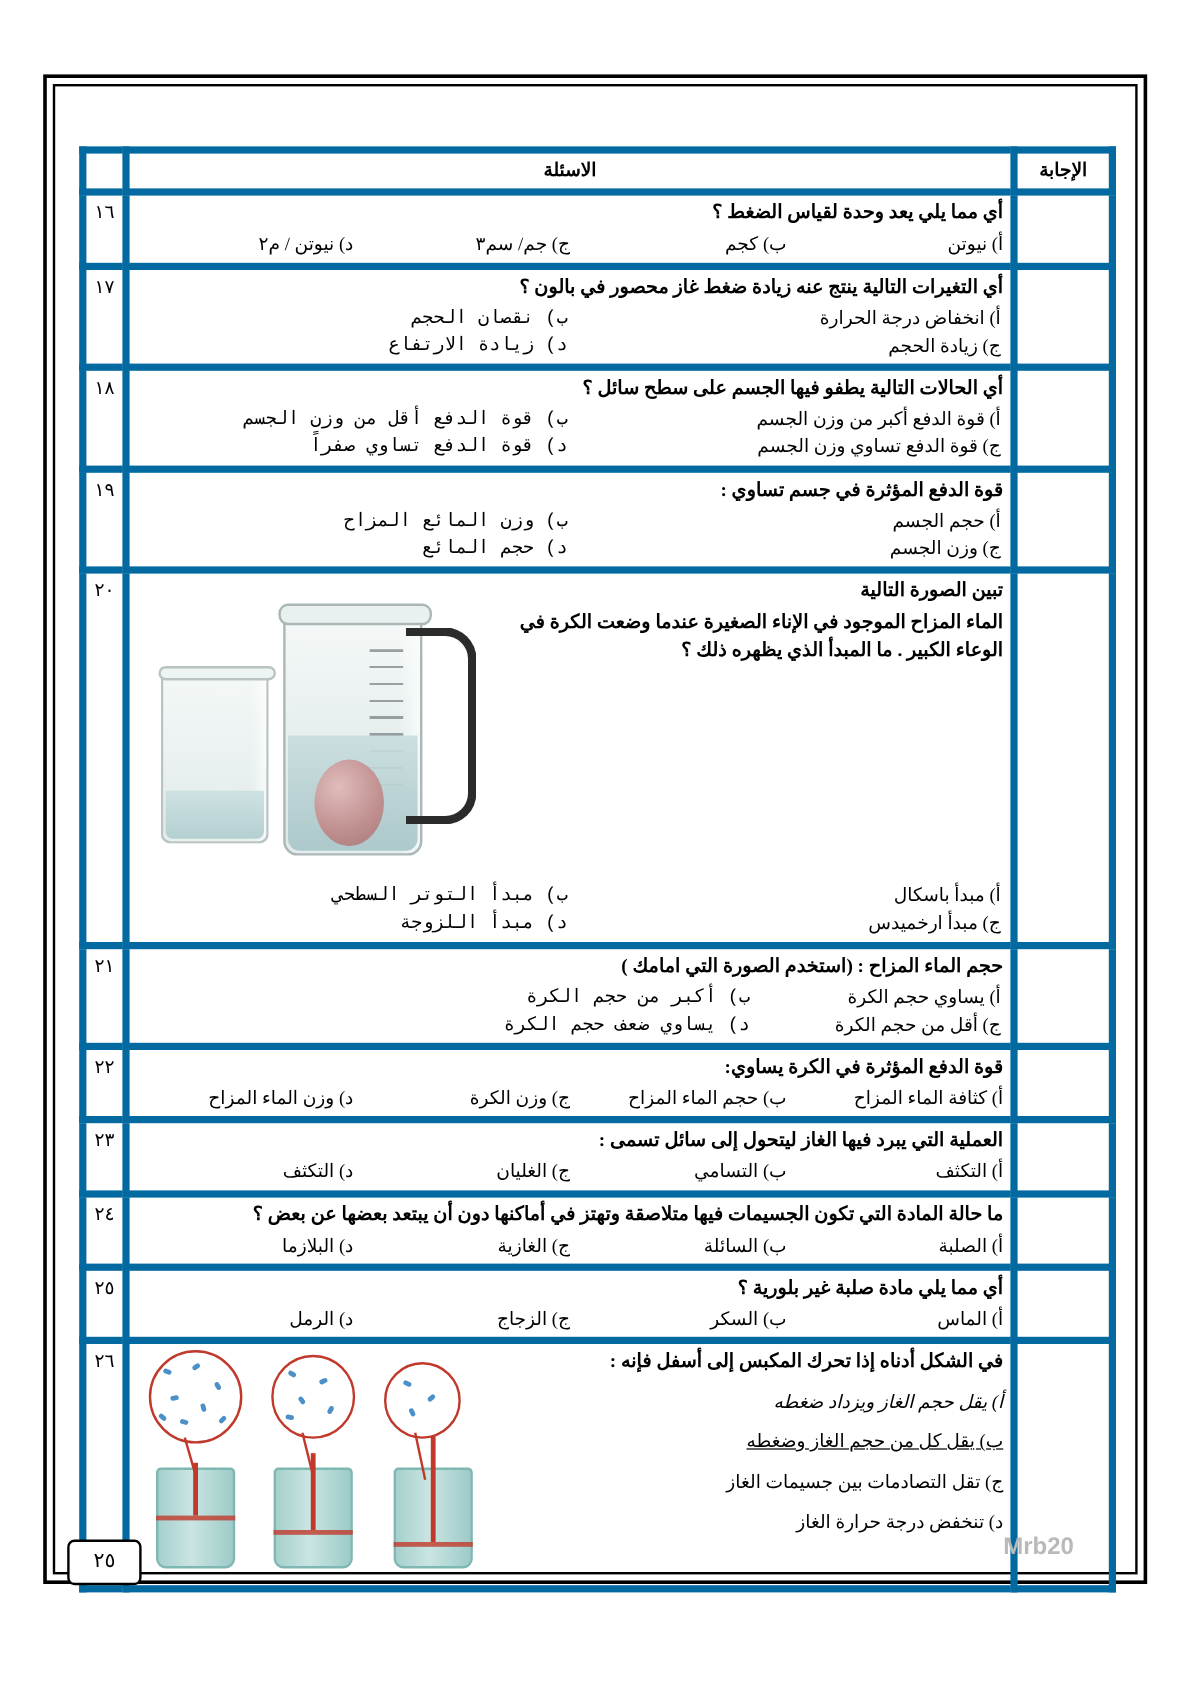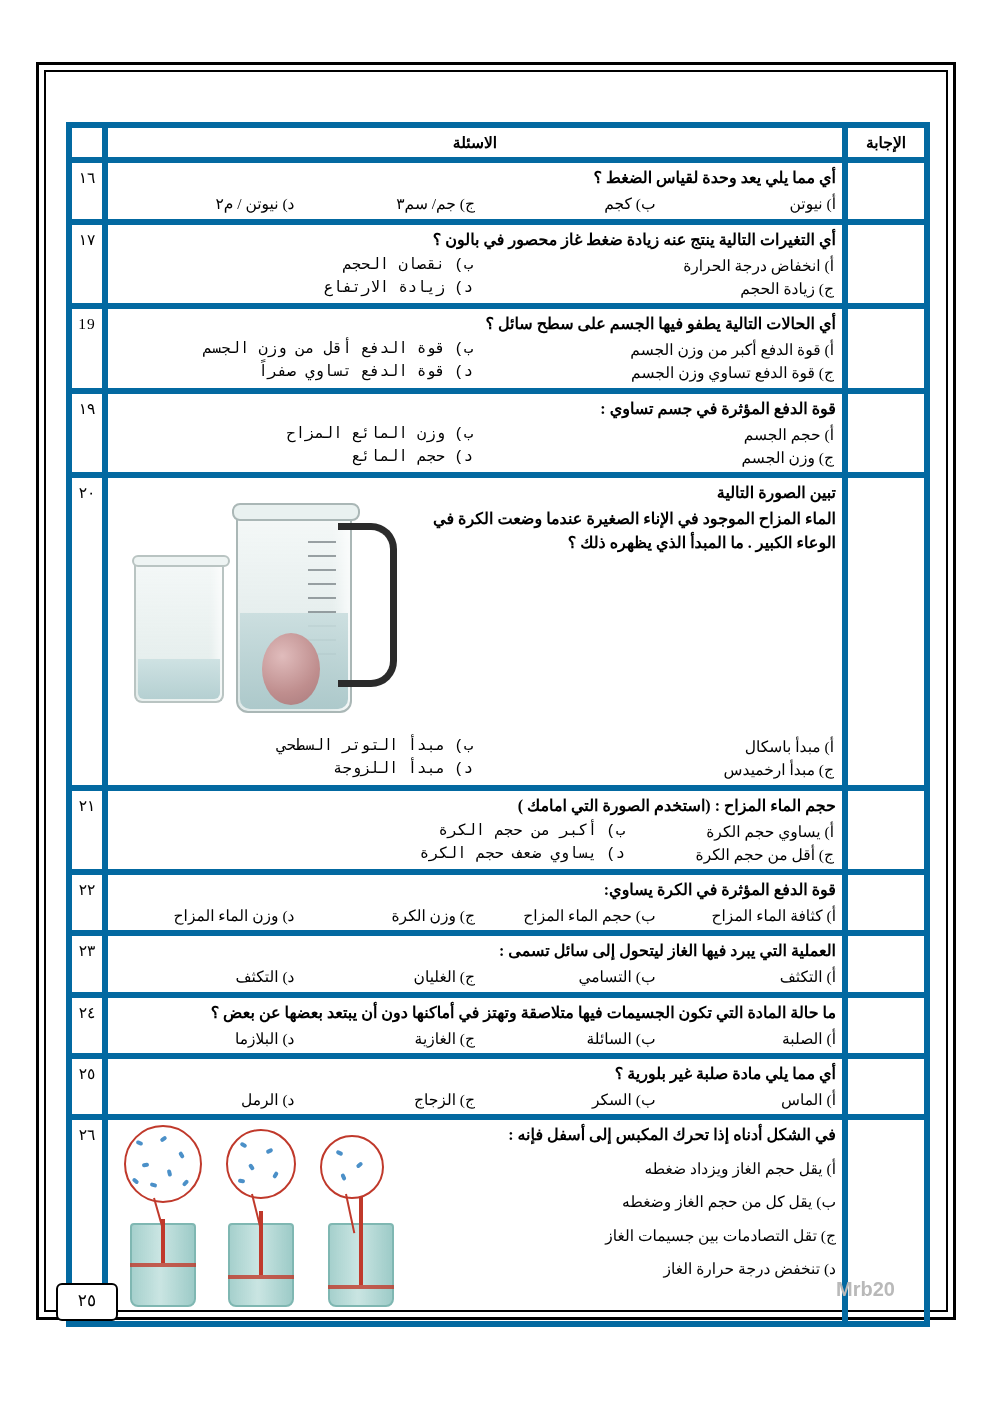--- a/index.html
+++ b/index.html
@@ -319,21 +319,21 @@
             <div class="line">
               <span class="op right">أ) قوة الدفع أكبر من وزن الجسم</span>
               <span class="op left">ب) قوة الدفع أقل من وزن الجسم</span>
             </div>
             <div class="line">
               <span class="op right">ج) قوة الدفع تساوي وزن الجسم</span>
               <span class="op left">د) قوة الدفع تساوي صفراً</span>
             </div>
           </div>
         </td>
-        <td class="num">19</td>
+        <td class="num">١٨</td>
       </tr>
 
       <tr>
         <td class="ans"></td>
         <td>
           <p class="qtext">قوة الدفع  المؤثرة في جسم تساوي :</p>
           <div class="opts-2">
             <div class="line">
               <span class="op right">أ) حجم الجسم</span>
               <span class="op left">ب) وزن المائع المزاح</span>
@@ -502,22 +502,22 @@
                   <i style="left:18px; top:38px; transform:rotate(65deg);"></i>
                 </div>
 
                 <div class="conn" style="left:30px; top:72px; width:36px; transform:rotate(74deg);"></div>
                 <div class="conn" style="left:128px; top:68px; width:40px; transform:rotate(76deg);"></div>
                 <div class="conn" style="left:222px; top:68px; width:40px; transform:rotate(78deg);"></div>
               </div>
             </div>
             <div class="q-body-right">
               <p class="qtext">في الشكل أدناه إذا تحرك المكبس إلى أسفل فإنه :</p>
-              <p class="op" style="margin:10px 0;">أ) يقل حجم الغاز ويزداد ضغطه</p>
-              <p class="op" style="margin:10px 0;">ب) يقل كل من حجم الغاز وضغطه</p>
+              <p class="op" style="margin:10px 0;font-style:italic;">أ) يقل حجم الغاز ويزداد ضغطه</p>
+              <p class="op" style="margin:10px 0;text-decoration:underline;">ب) يقل كل من حجم الغاز وضغطه</p>
               <p class="op" style="margin:10px 0;">ج) تقل التصادمات بين جسيمات الغاز</p>
               <p class="op" style="margin:10px 0;">د) تنخفض درجة حرارة الغاز</p>
             </div>
           </div>
         </td>
         <td class="num">٢٦</td>
       </tr>
 
     </tbody>
   </table>

